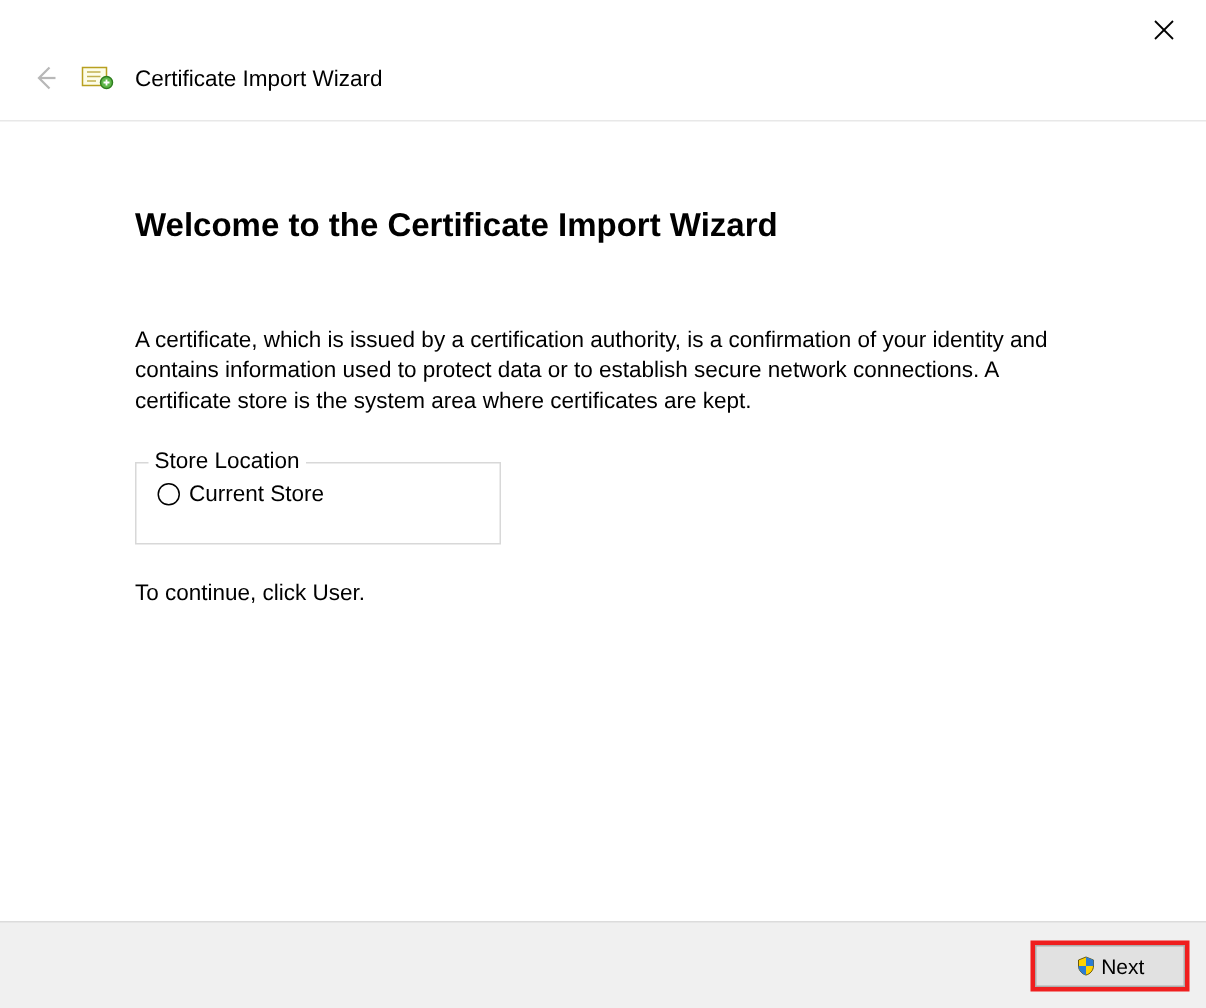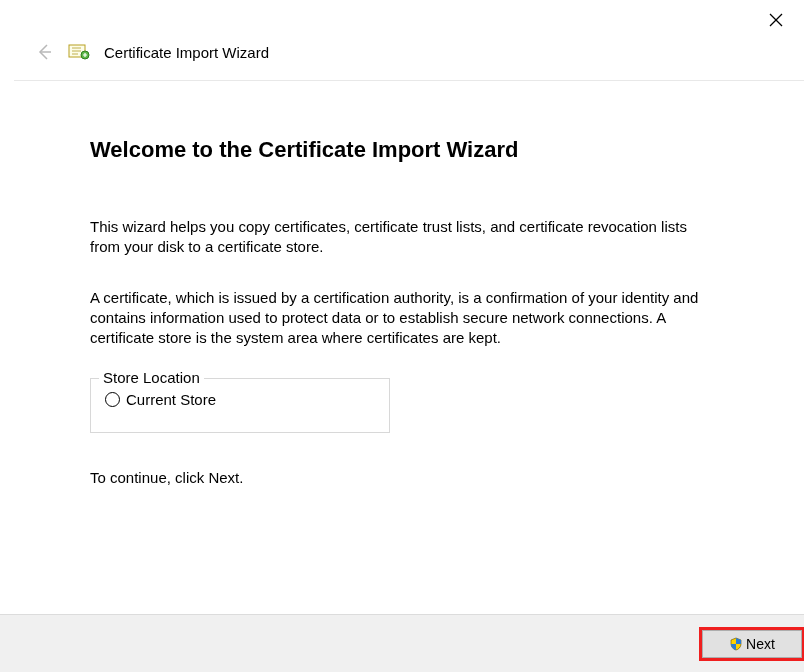--- a/index.html
+++ b/index.html
@@ -27,21 +27,20 @@
       cursor: pointer;
       font-size: 16px;
     }
     .close-x svg { width: 14px; height: 14px; }
     .header {
       display: flex;
       align-items: center;
       padding: 0 16px 16px 18px;
       gap: 12px;
       border-bottom: 1px solid #e8e8e8;
-      margin-left: 14px;
     }
     .back-arrow {
       width: 24px;
       height: 24px;
       display: flex;
       align-items: center;
       justify-content: center;
       color: #b0b0b0;
       cursor: pointer;
     }
@@ -66,23 +65,23 @@
     }
     .para {
       font-size: 15px;
       color: #000;
       line-height: 1.35;
       margin-bottom: 30px;
     }
     .fieldset {
       border: 1px solid #d8d8d8;
       padding: 6px 10px 18px 10px;
-      width: 300px;
+      width: 244px;
       margin-top: 10px;
-      margin-bottom: 36px;
+      margin-bottom: 24px;
       position: relative;
     }
     .legend {
       position: absolute;
       top: -10px;
       left: 8px;
       background: #fff;
       padding: 0 4px;
       font-size: 15px;
     }
@@ -126,21 +125,21 @@
       left: 0;
       right: 0;
       bottom: 0;
       height: 58px;
       border-top: 1px solid #dcdcdc;
       background: #f0f0f0;
       display: flex;
       justify-content: flex-end;
       align-items: center;
       gap: 10px;
-      padding-right: 2px;
+      padding-right: 14px;
     }
     .btn {
       min-width: 100px;
       height: 28px;
       background: #e1e1e1;
       border: 1px solid #adadad;
       font-size: 14px;
       display: inline-flex;
       align-items: center;
       justify-content: center;
@@ -185,32 +184,31 @@
       <line x1="4" y1="12" x2="10" y2="12" stroke="#c0b050" stroke-width="1"></line>
       <circle cx="17" cy="13" r="4" fill="#5fb84a" stroke="#2e7d1e" stroke-width="1"></circle>
       <path d="M17 11 L17 15 M15 13 L19 13" stroke="#fff" stroke-width="1.2"></path>
     </svg>
   </div>
   <div class="wizard-title">Certificate Import Wizard</div>
 </div>
 
 <div class="content">
   <h1 class="heading">Welcome to the Certificate Import Wizard</h1>
-  <p class="para">This wizard helps you copy certificates, certificate trust lists, and certificate revocation lists from your disk to a certificate store.</p>
   <p class="para">A certificate, which is issued by a certification authority, is a confirmation of your identity and contains information used to protect data or to establish secure network connections. A certificate store is the system area where certificates are kept.</p>
 
   <div class="fieldset">
     <div class="legend">Store Location</div>
     <div class="radio-row">
       <span class="radio"></span>
       <span>Current Store</span>
     </div>
   </div>
 
-  <p class="continue-text">To continue, click Next.</p>
+  <p class="continue-text">To continue, click User.</p>
 </div>
 
 <div class="footer">
   <button class="btn hl-red-btn">
     <span class="shield">
       <svg viewBox="0 0 14 14">
         <path d="M7 1 L12 3 V7 C12 10 9.5 12.5 7 13 C4.5 12.5 2 10 2 7 V3 Z" fill="#ffd200" stroke="#5a4a00" stroke-width="0.6"></path>
         <path d="M7 1 L12 3 V7 L7 7 Z" fill="#2b7cd3"></path>
         <path d="M7 7 L7 13 C4.5 12.5 2 10 2 7 Z" fill="#2b7cd3"></path>
       </svg>

